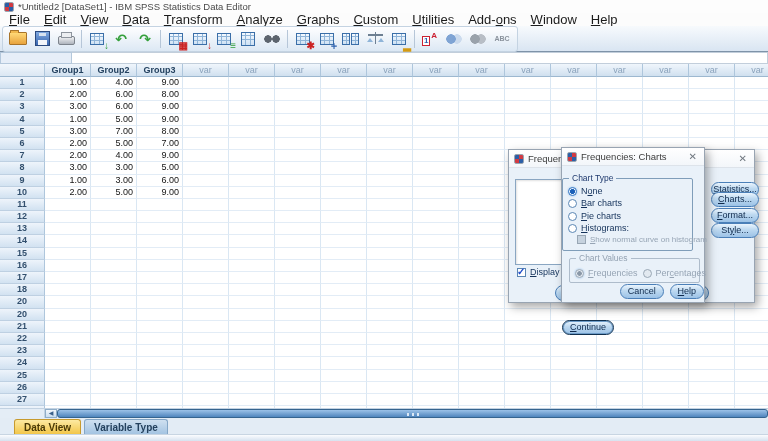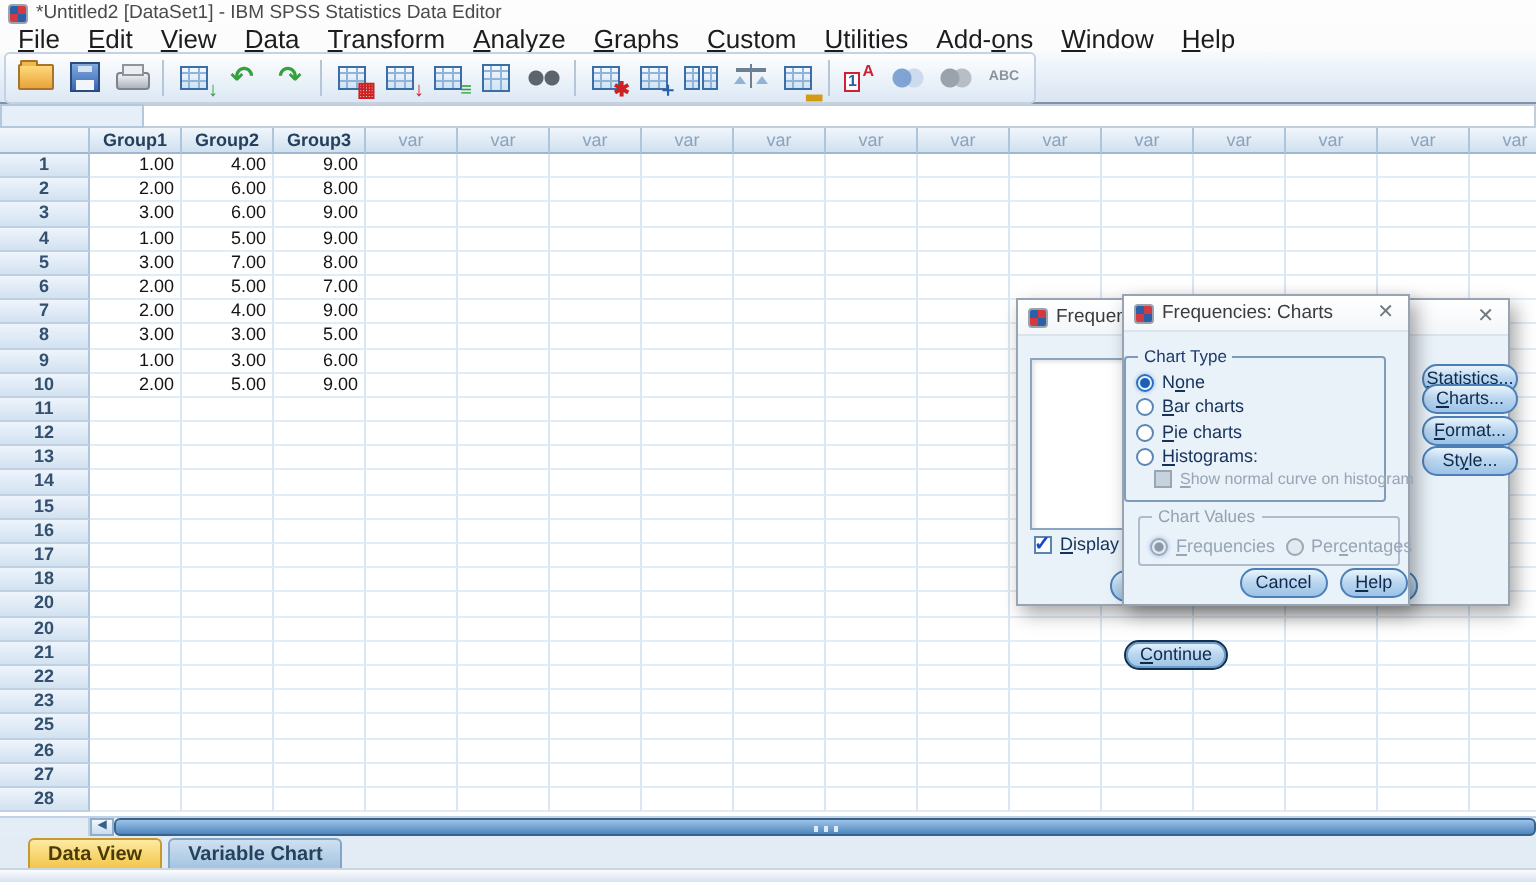--- a/index.html
+++ b/index.html
@@ -679,20 +679,39 @@
       <div class="c"></div>
       <div class="c"></div>
       <div class="c"></div>
       <div class="c"></div>
       <div class="c"></div>
       <div class="c"></div>
       <div class="c"></div>
       <div class="c"></div>
     </div>
     <div class="grow">
+      <div class="rh">24</div>
+      <div class="c"></div>
+      <div class="c"></div>
+      <div class="c"></div>
+      <div class="c"></div>
+      <div class="c"></div>
+      <div class="c"></div>
+      <div class="c"></div>
+      <div class="c"></div>
+      <div class="c"></div>
+      <div class="c"></div>
+      <div class="c"></div>
+      <div class="c"></div>
+      <div class="c"></div>
+      <div class="c"></div>
+      <div class="c"></div>
+      <div class="c"></div>
+    </div>
+    <div class="grow">
       <div class="rh">25</div>
       <div class="c"></div>
       <div class="c"></div>
       <div class="c"></div>
       <div class="c"></div>
       <div class="c"></div>
       <div class="c"></div>
       <div class="c"></div>
       <div class="c"></div>
       <div class="c"></div>
@@ -764,21 +783,21 @@
   </div>
 
 <div class="band hscroll">
   <div class="hsp"></div>
   <div class="harrow">◀</div>
   <div class="hthumb"></div>
 </div>
 
 <div class="band tabsbar">
   <div class="tab active">Data View</div>
-  <div class="tab idle">Variable Chart</div>
+  <div class="tab idle">Variable Type</div>
 </div>
 <div class="band statusbar"></div>
 
 <div class="dlg" style="left:508px;top:149px;width:247px;height:154px;z-index:10;">
   <div class="dtitle">
     <span class="spss"></span>
     <span>Frequencies</span>
     <span class="dclose">✕</span>
   </div>
   <div class="lbox" style="left:6px;top:29px;width:116px;height:84px;"></div>

